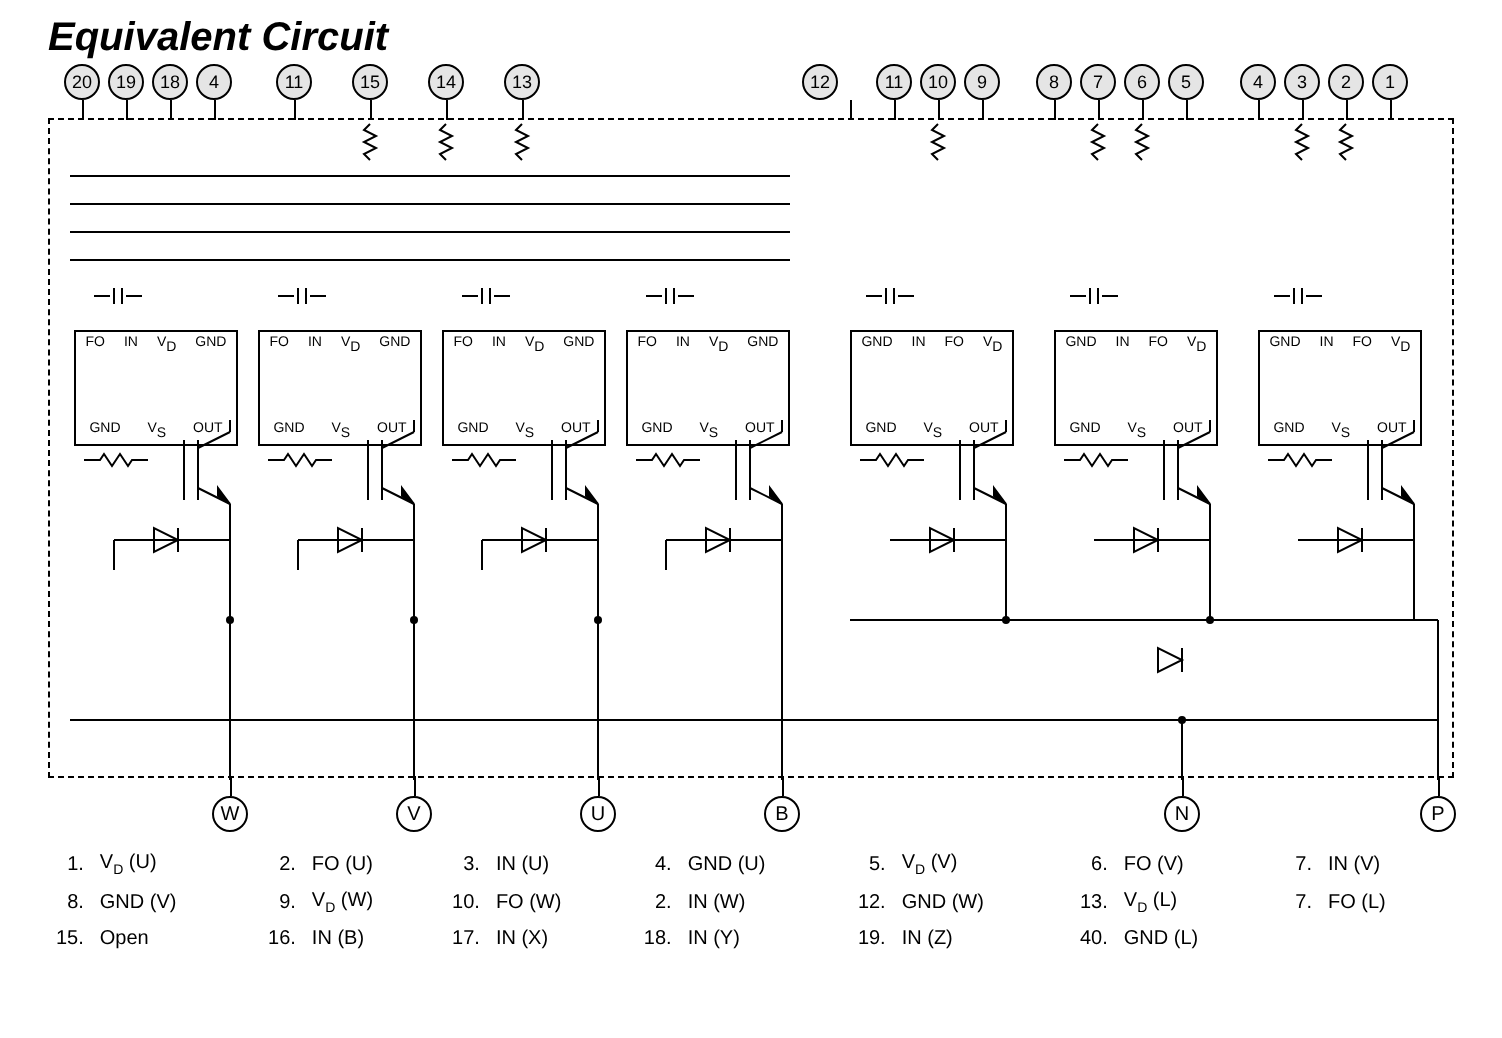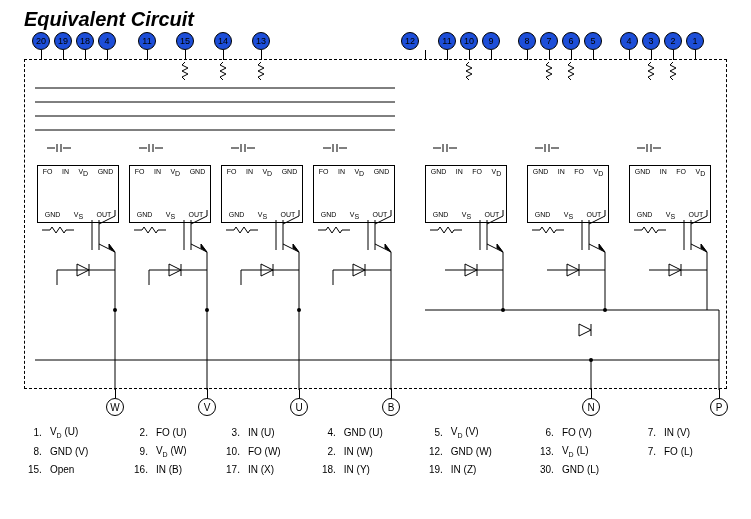--- a/index.html
+++ b/index.html
@@ -1,20 +1,20 @@
 <!DOCTYPE html>
 <html><head>
 <meta charset="utf-8">
 <style>
 * { box-sizing: border-box; margin: 0; padding: 0; }
 body { font-family: Arial, sans-serif; background: #fff; color: #000; width: 751px; height: 519px; }
 .container { padding: 8px 24px; }
 .title { font-size: 20px; font-weight: bold; margin-bottom: 10px; font-style: italic; }
 .circuit-area { border: 1px dashed #000; position: relative; height: 330px; margin-top: 28px; }
-.pin-top { position: absolute; top: -28px; width: 18px; height: 18px; border: 1px solid #000; border-radius: 50%; background: #1d4ed8; display: flex; align-items: center; justify-content: center; font-size: 9px; z-index: 5; }
+.pin-top { position: absolute; top: -28px; width: 18px; height: 18px; border: 1px solid #000; border-radius: 50%; background: #e5e5e5; display: flex; align-items: center; justify-content: center; font-size: 9px; z-index: 5; }
 .pin-stem { position: absolute; top: -10px; width: 1px; height: 10px; background: #000; }
 .pin-bottom { position: absolute; bottom: -28px; width: 18px; height: 18px; border: 1px solid #000; border-radius: 50%; background: #fff; display: flex; align-items: center; justify-content: center; font-size: 10px; z-index: 5; }
 .pin-stem-b { position: absolute; bottom: -10px; width: 1px; height: 10px; background: #000; }
 .driver-box { position: absolute; border: 1px solid #000; width: 82px; height: 58px; background: #fff; font-size: 7px; }
 .driver-top { position: absolute; top: 2px; left: 0; right: 0; display: flex; justify-content: space-around; }
 .driver-bot { position: absolute; bottom: 2px; left: 0; right: 0; display: flex; justify-content: space-around; }
 .legend { margin-top: 34px; font-size: 10px; }
 .legend table { width: 100%; border-collapse: collapse; }
 .legend td { padding: 3px 4px; white-space: nowrap; }
 .legend .num { text-align: right; width: 20px; }
@@ -422,21 +422,21 @@
         <td class="num">15.</td>
             <td>Open</td>
         <td class="num">16.</td>
             <td>IN (B)</td>
         <td class="num">17.</td>
             <td>IN (X)</td>
         <td class="num">18.</td>
             <td>IN (Y)</td>
         <td class="num">19.</td>
             <td>IN (Z)</td>
-        <td class="num">30.</td>
+        <td class="num">40.</td>
             <td>GND (L)</td>
         <td></td>
             <td></td>
       </tr>
     </tbody>
       </table>
   </div>
 </div>
 
 </body></html>

